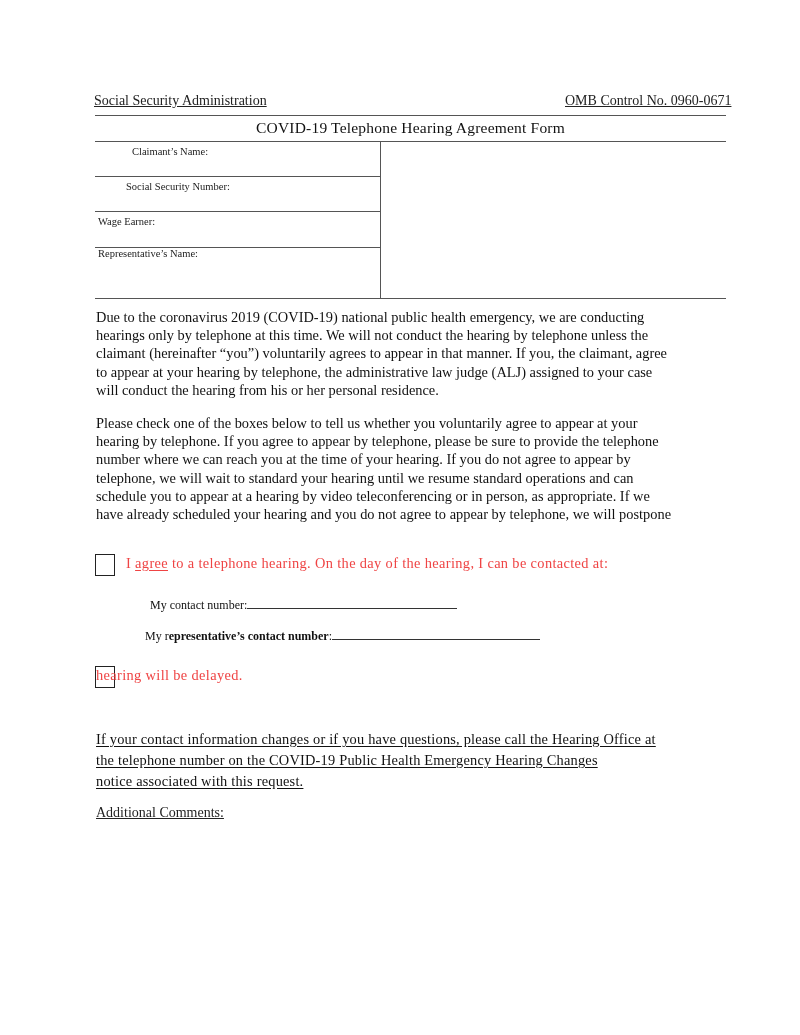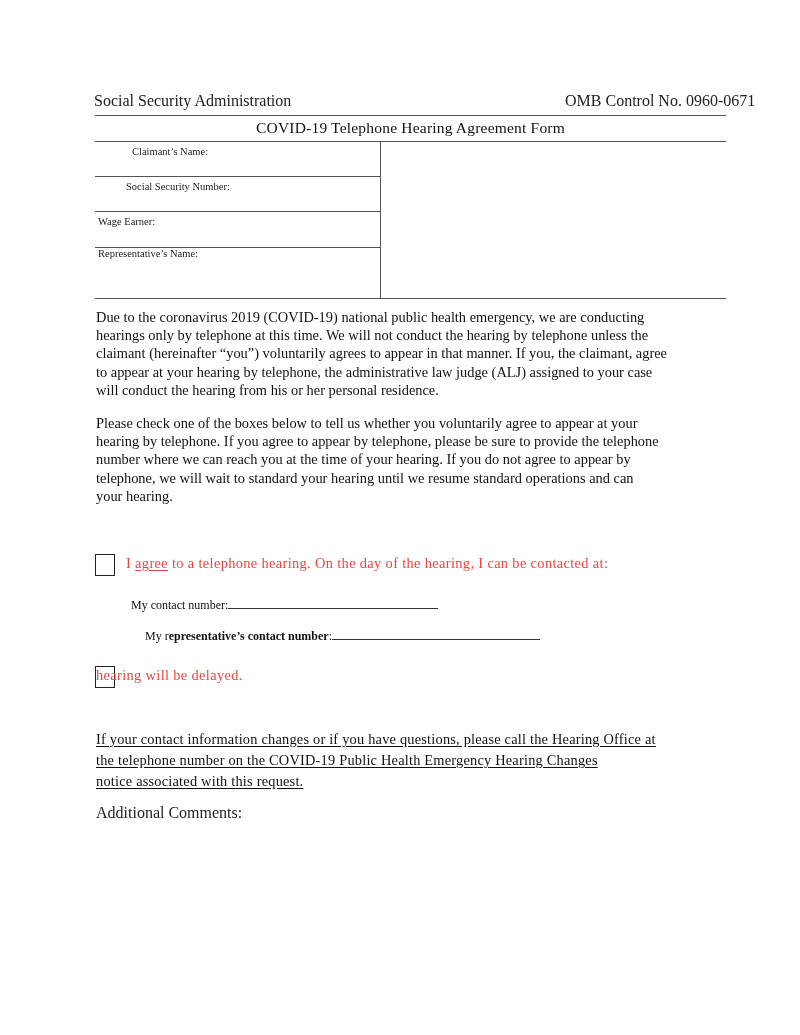--- a/index.html
+++ b/index.html
@@ -1,21 +1,21 @@
 <!DOCTYPE html>
 <html><head>
   <meta charset="utf-8">
   <style>
     html, body { margin: 0; padding: 0; background: #ffffff; }
     body {
       width: 800px; height: 1035px; position: relative; overflow: hidden;
       font-family: "Liberation Serif", "DejaVu Serif", serif; color: #111;
     }
     .abs { position: absolute; }
-    .small { font-size: 16px; line-height: 12px; color: #222; }
+    .small { font-size: 14px; line-height: 12px; color: #222; text-decoration: underline; }
     .hr { position: absolute; height: 1px; background: #555; }
     .vr { position: absolute; width: 1px; background: #555; }
     .title { font-size: 15.5px; line-height: 18px; text-align: center; letter-spacing: 0.2px; font-family: Liberation Serif, serif; }
     .field-label { font-size: 10.5px; line-height: 12px; color: #222; }
     .para { font-size: 14.4px; line-height: 18.2px; color: #111; }
     .opt { font-size: 14.4px; line-height: 20.5px; letter-spacing: 0.35px; color: #ef4444; }
     .u { text-decoration: underline; text-underline-offset: 2px; }
     .checkbox {
       position: absolute; width: 20px; height: 22px; border: 1.6px solid #222; box-sizing: border-box;
       background: #fff; cursor: pointer;
@@ -67,29 +67,30 @@
   <div>claimant (hereinafter “you”) voluntarily agrees to appear in that manner.  If you, the claimant, agree</div>
   <div>to appear at your hearing by telephone, the administrative law judge (ALJ) assigned to your case</div>
   <div>will conduct the hearing from his or her personal residence.</div>
 </div>
 
 <div class="abs para" style="left:96px; top:414px; width:640px;">
   <div>Please check one of the boxes below to tell us whether you voluntarily agree to appear at your</div>
   <div>hearing by telephone.  If you agree to appear by telephone, please be sure to provide the telephone</div>
   <div>number where we can reach you at the time of your hearing.  If you do not agree to appear by</div>
   <div>telephone, we will wait to standard your hearing until we resume standard operations and can</div>
-  <div>your hearing.</div>
+  <div>schedule you to appear at a hearing by video teleconferencing or in person, as appropriate.  If we</div>
+  <div>have already scheduled your hearing and you do not agree to appear by telephone, we will postpone</div>
 </div>
 
 <div class="checkbox" style="left:95px; top:554px;"></div>
 <div class="abs opt" style="left:126px; top:553px;">
   <span>I </span><span class="u">agree</span><span> to a telephone hearing.  On the day of the hearing, I can be contacted at:</span>
 </div>
 
-<div class="abs contact-line" style="left:131px; top:597px;">
+<div class="abs contact-line" style="left:150px; top:597px;">
   <span>My contact number:</span><span class="blank" style="width:210px;"></span>
 </div>
 
 <div class="abs contact-line" style="left:145px; top:628px;">
   <span>My r</span><b>epresentative’s contact number</b><span>:</span><span class="blank" style="width:208px;"></span>
 </div>
 
 <div class="checkbox" style="left:95px; top:666px;"></div>
 <div class="abs opt" style="left:96px; top:665px; width:640px;">
   <div>hearing will be delayed.</div>

